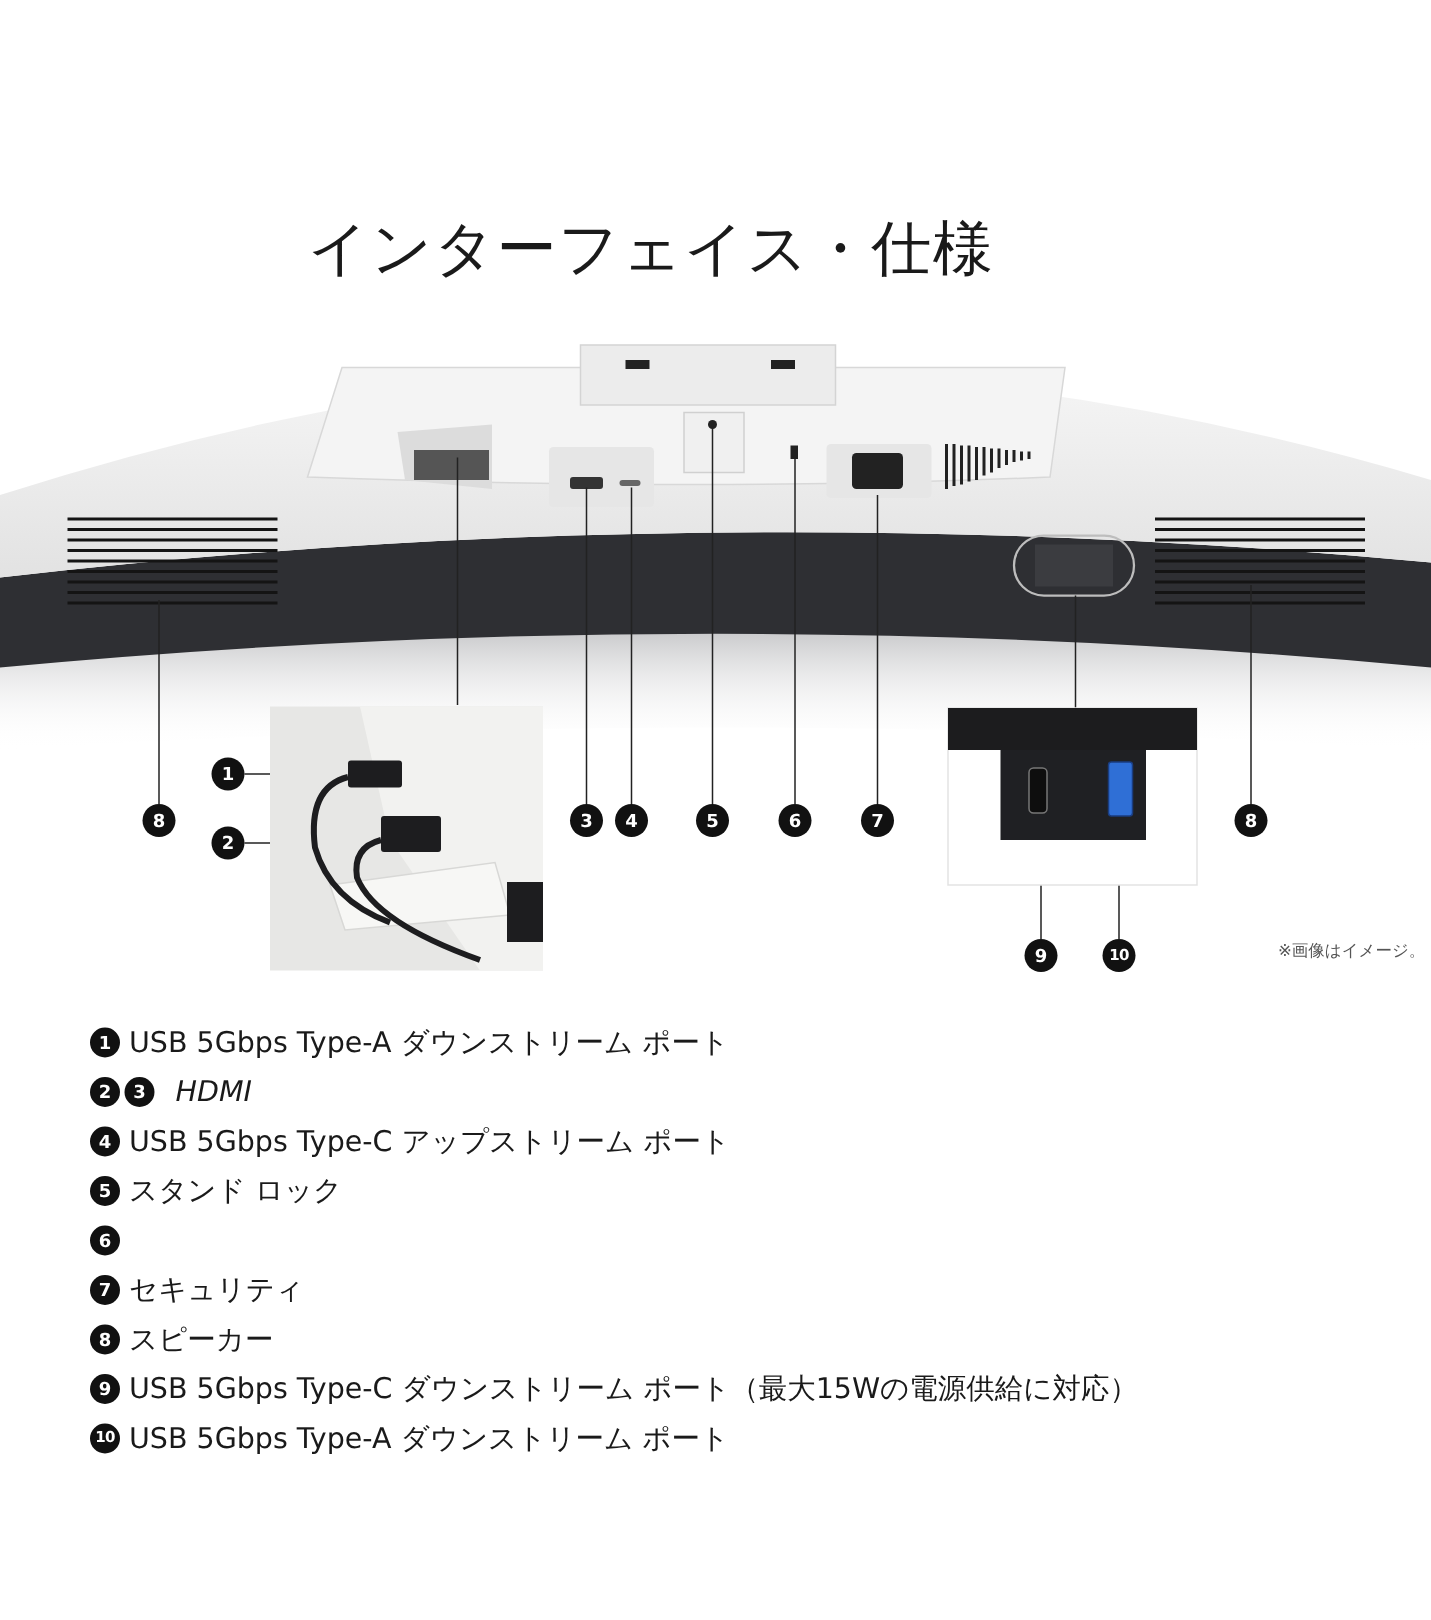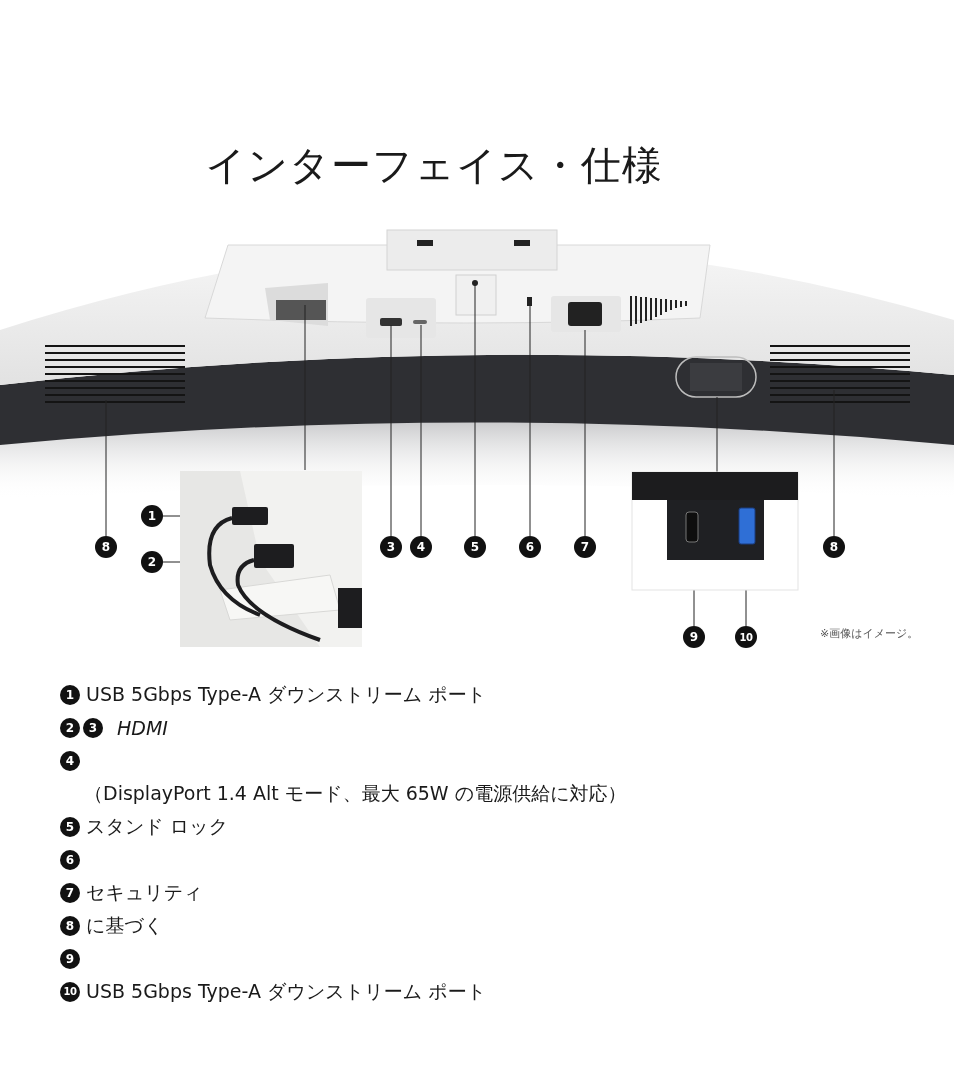--- a/index.html
+++ b/index.html
@@ -16,21 +16,21 @@
 
   .badge {
     position: absolute; width: 22px; height: 22px; border-radius: 50%;
     background: #111; color: #fff; font-size: 12px; font-weight: 700;
     display: flex; align-items: center; justify-content: center;
     font-family: "DejaVu Sans", sans-serif;
   }
   .badge.wide { font-size: 10px; letter-spacing: -0.5px; }
 
   .note {
-    position: absolute; left: 820px; top: 626px; font-size: 11px; color: #555;
+    position: absolute; left: 852px; top: 626px; font-size: 11px; color: #555;
   }
 
   .spec-list { position: absolute; left: 60px; top: 678px; width: 880px; }
   .spec-item {
     display: flex; align-items: center; height: 33px;
     font-size: 19px; color: #1a1a1a; white-space: nowrap;
   }
   .spec-item.cont { padding-left: 24px; }
   .num {
     display: inline-flex; align-items: center; justify-content: center;
@@ -176,39 +176,38 @@
     <span class="num">1</span>
     <span class="spec-text">USB 5Gbps Type-A ダウンストリーム ポート</span>
   </div>
   <div class="spec-item">
     <span class="num">2</span>
     <span class="num">3</span>
     <span class="spec-text pad">HDMI</span>
   </div>
   <div class="spec-item">
     <span class="num">4</span>
-  </div>
-  <div class="spec-item cont">
-    <span class="spec-text">（DisplayPort 1.4 Alt モード、最大 65W の電源供給に対応）</span>
+    <span class="spec-text">USB 5Gbps Type-C アップストリーム ポート</span>
   </div>
   <div class="spec-item">
     <span class="num">5</span>
     <span class="spec-text">スタンド ロック</span>
   </div>
   <div class="spec-item">
     <span class="num">6</span>
   </div>
   <div class="spec-item">
     <span class="num">7</span>
     <span class="spec-text">セキュリティ</span>
   </div>
   <div class="spec-item">
     <span class="num">8</span>
-    <span class="spec-text">に基づく</span>
+    <span class="spec-text">スピーカー</span>
   </div>
   <div class="spec-item">
     <span class="num">9</span>
+    <span class="spec-text">USB 5Gbps Type-C ダウンストリーム ポート（最大15Wの電源供給に対応）</span>
   </div>
   <div class="spec-item">
     <span class="num wide">10</span>
     <span class="spec-text">USB 5Gbps Type-A ダウンストリーム ポート</span>
   </div>
 </div>
 
 </body></html>

